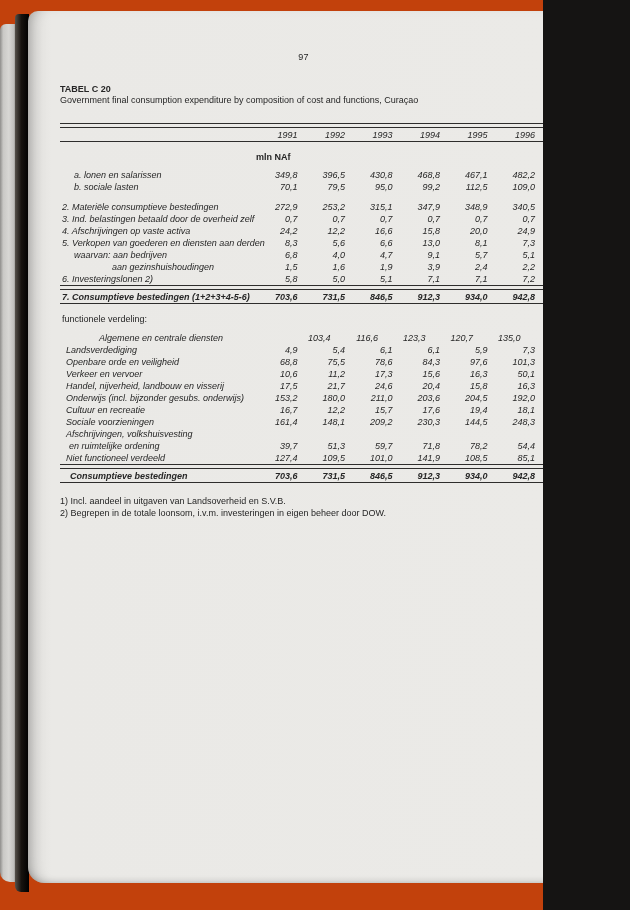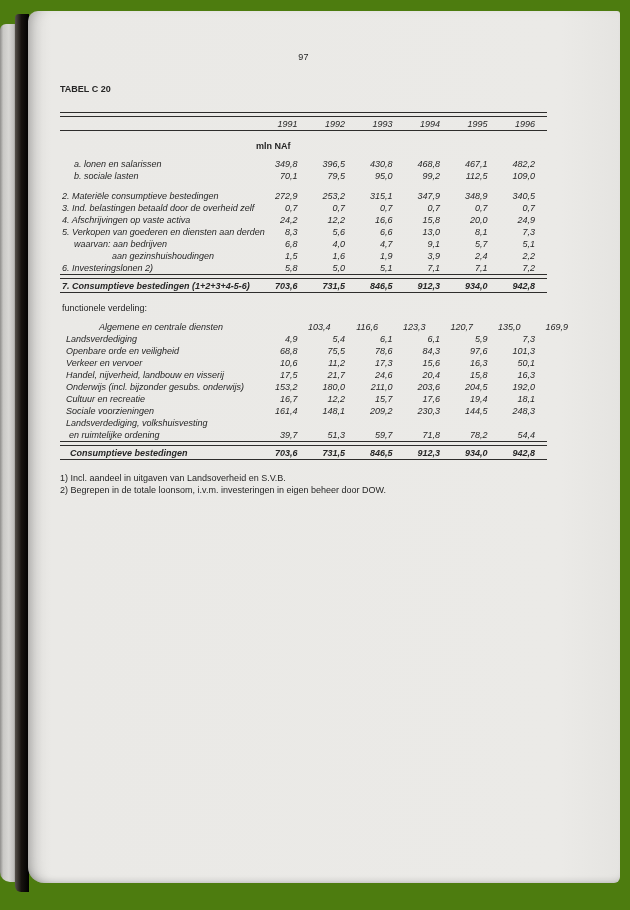--- a/index.html
+++ b/index.html
@@ -3,21 +3,21 @@
 <meta charset="utf-8">
 <style>
   html,body{margin:0;padding:0;}
   body{
     width:630px;height:910px;
     background:#151413;
     font-family:"Liberation Sans", sans-serif;
     color:#262626;
     overflow:hidden;
   }
-  .scan{position:relative;width:630px;height:910px;background:#4d7c0f;overflow:hidden;}
+  .scan{position:relative;width:543px;height:910px;background:#c2410c;overflow:hidden;}
 
   
   .edge{
     position:absolute;left:0;top:24px;width:16px;height:858px;
     background:linear-gradient(90deg,#8f8e8b 0%,#c9c8c5 20%,#d8d7d4 55%,#c0bfbc 85%,#8a8884 100%);
     border-radius:6px 0 0 10px;
   }
   
   .spine{
     position:absolute;left:15px;top:14px;width:14px;height:878px;
@@ -62,20 +62,21 @@
 <body>
 
 <div class="scan">
   <div class="edge"></div>
   <div class="spine"></div>
 
   <div class="page">
     <div class="pageno">97</div>
 
     <div class="tabid">TABEL C 20</div>
+    <div class="title-en">Government final consumption expenditure by composition of cost and functions, Curaçao</div>
 
     <div class="tbl">
       <div class="rule2"></div>
       <div class="row years" id="years-row">
           <span class="lbl"></span>
           <span class="val">1991</span>
           <span class="val">1992</span>
           <span class="val">1993</span>
           <span class="val">1994</span>
           <span class="val">1995</span>
@@ -252,36 +253,45 @@
           <div class="row">
             <span class="lbl" style="padding-left: 6px;">Sociale voorzieningen</span>
             <span class="val">161,4</span>
             <span class="val">148,1</span>
             <span class="val">209,2</span>
             <span class="val">230,3</span>
             <span class="val">144,5</span>
             <span class="val">248,3</span>
           </div>
           <div class="row">
-            <span class="lbl" style="padding-left: 6px;">Landsverdediging, volkshuisvesting</span>
+            <span class="lbl" style="padding-left: 6px;">Afschrijvingen, volkshuisvesting</span>
             <span class="val"></span>
             <span class="val"></span>
             <span class="val"></span>
             <span class="val"></span>
             <span class="val"></span>
             <span class="val"></span>
           </div>
           <div class="row">
             <span class="lbl" style="padding-left: 9px;">en ruimtelijke ordening</span>
             <span class="val">39,7</span>
             <span class="val">51,3</span>
             <span class="val">59,7</span>
             <span class="val">71,8</span>
             <span class="val">78,2</span>
             <span class="val">54,4</span>
+          </div>
+          <div class="row">
+            <span class="lbl" style="padding-left: 6px;">Niet functioneel verdeeld</span>
+            <span class="val">127,4</span>
+            <span class="val">109,5</span>
+            <span class="val">101,0</span>
+            <span class="val">141,9</span>
+            <span class="val">108,5</span>
+            <span class="val">85,1</span>
           </div>
         </div>
 
       <div class="rule2"></div>
       <div id="total2-slot">
           <div class="row total">
             <span class="lbl" style="padding-left: 10px;">Consumptieve bestedingen</span>
             <span class="val">703,6</span>
             <span class="val">731,5</span>
             <span class="val">846,5</span>

